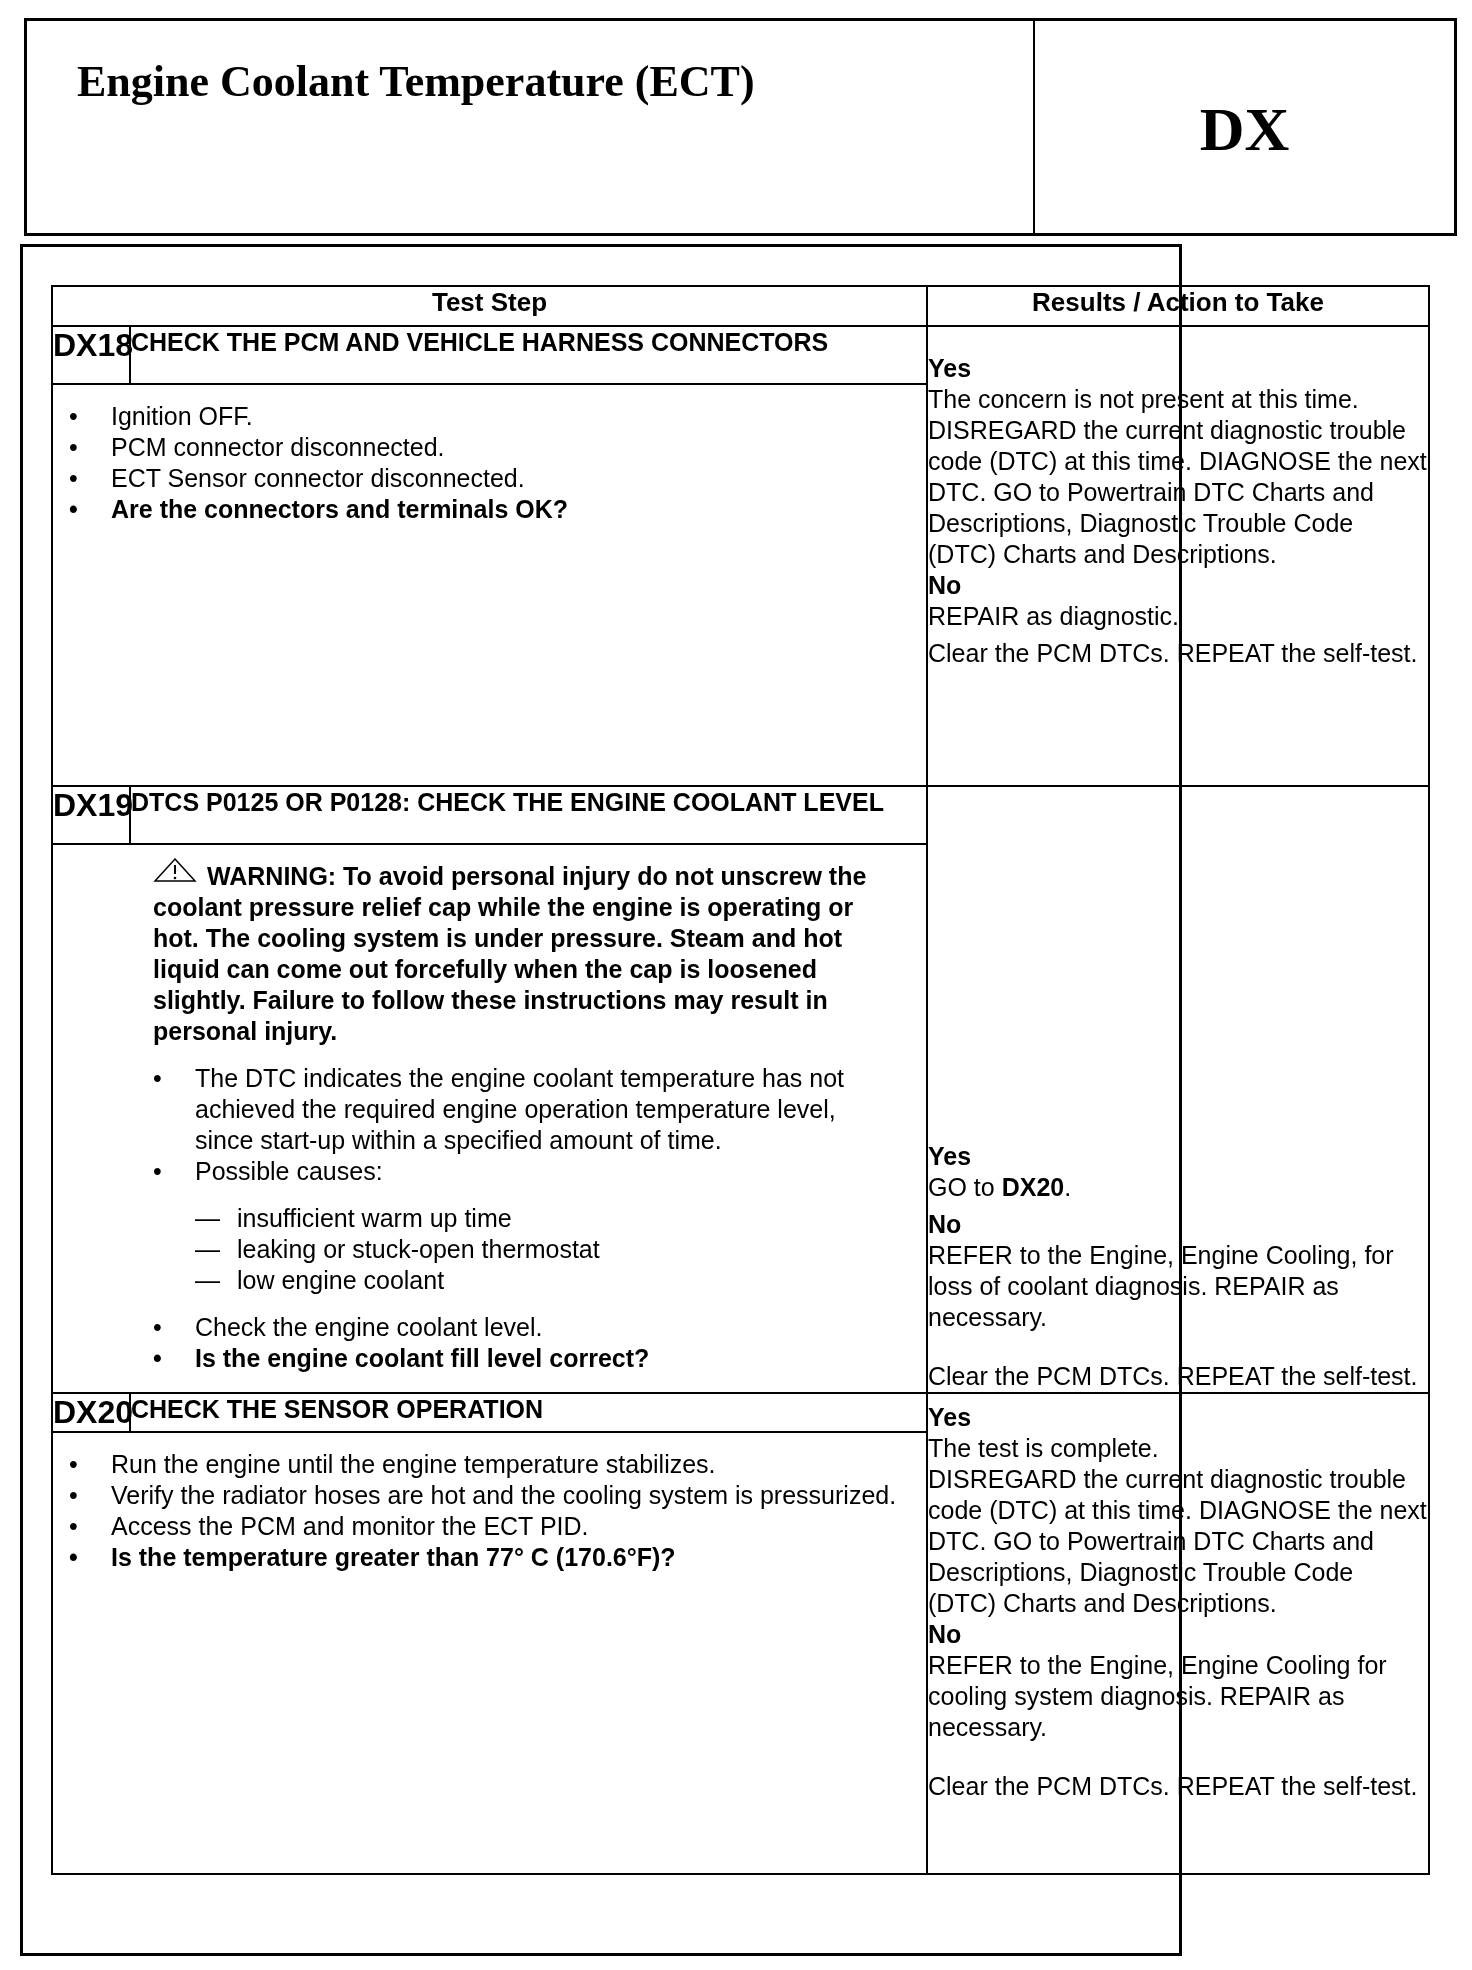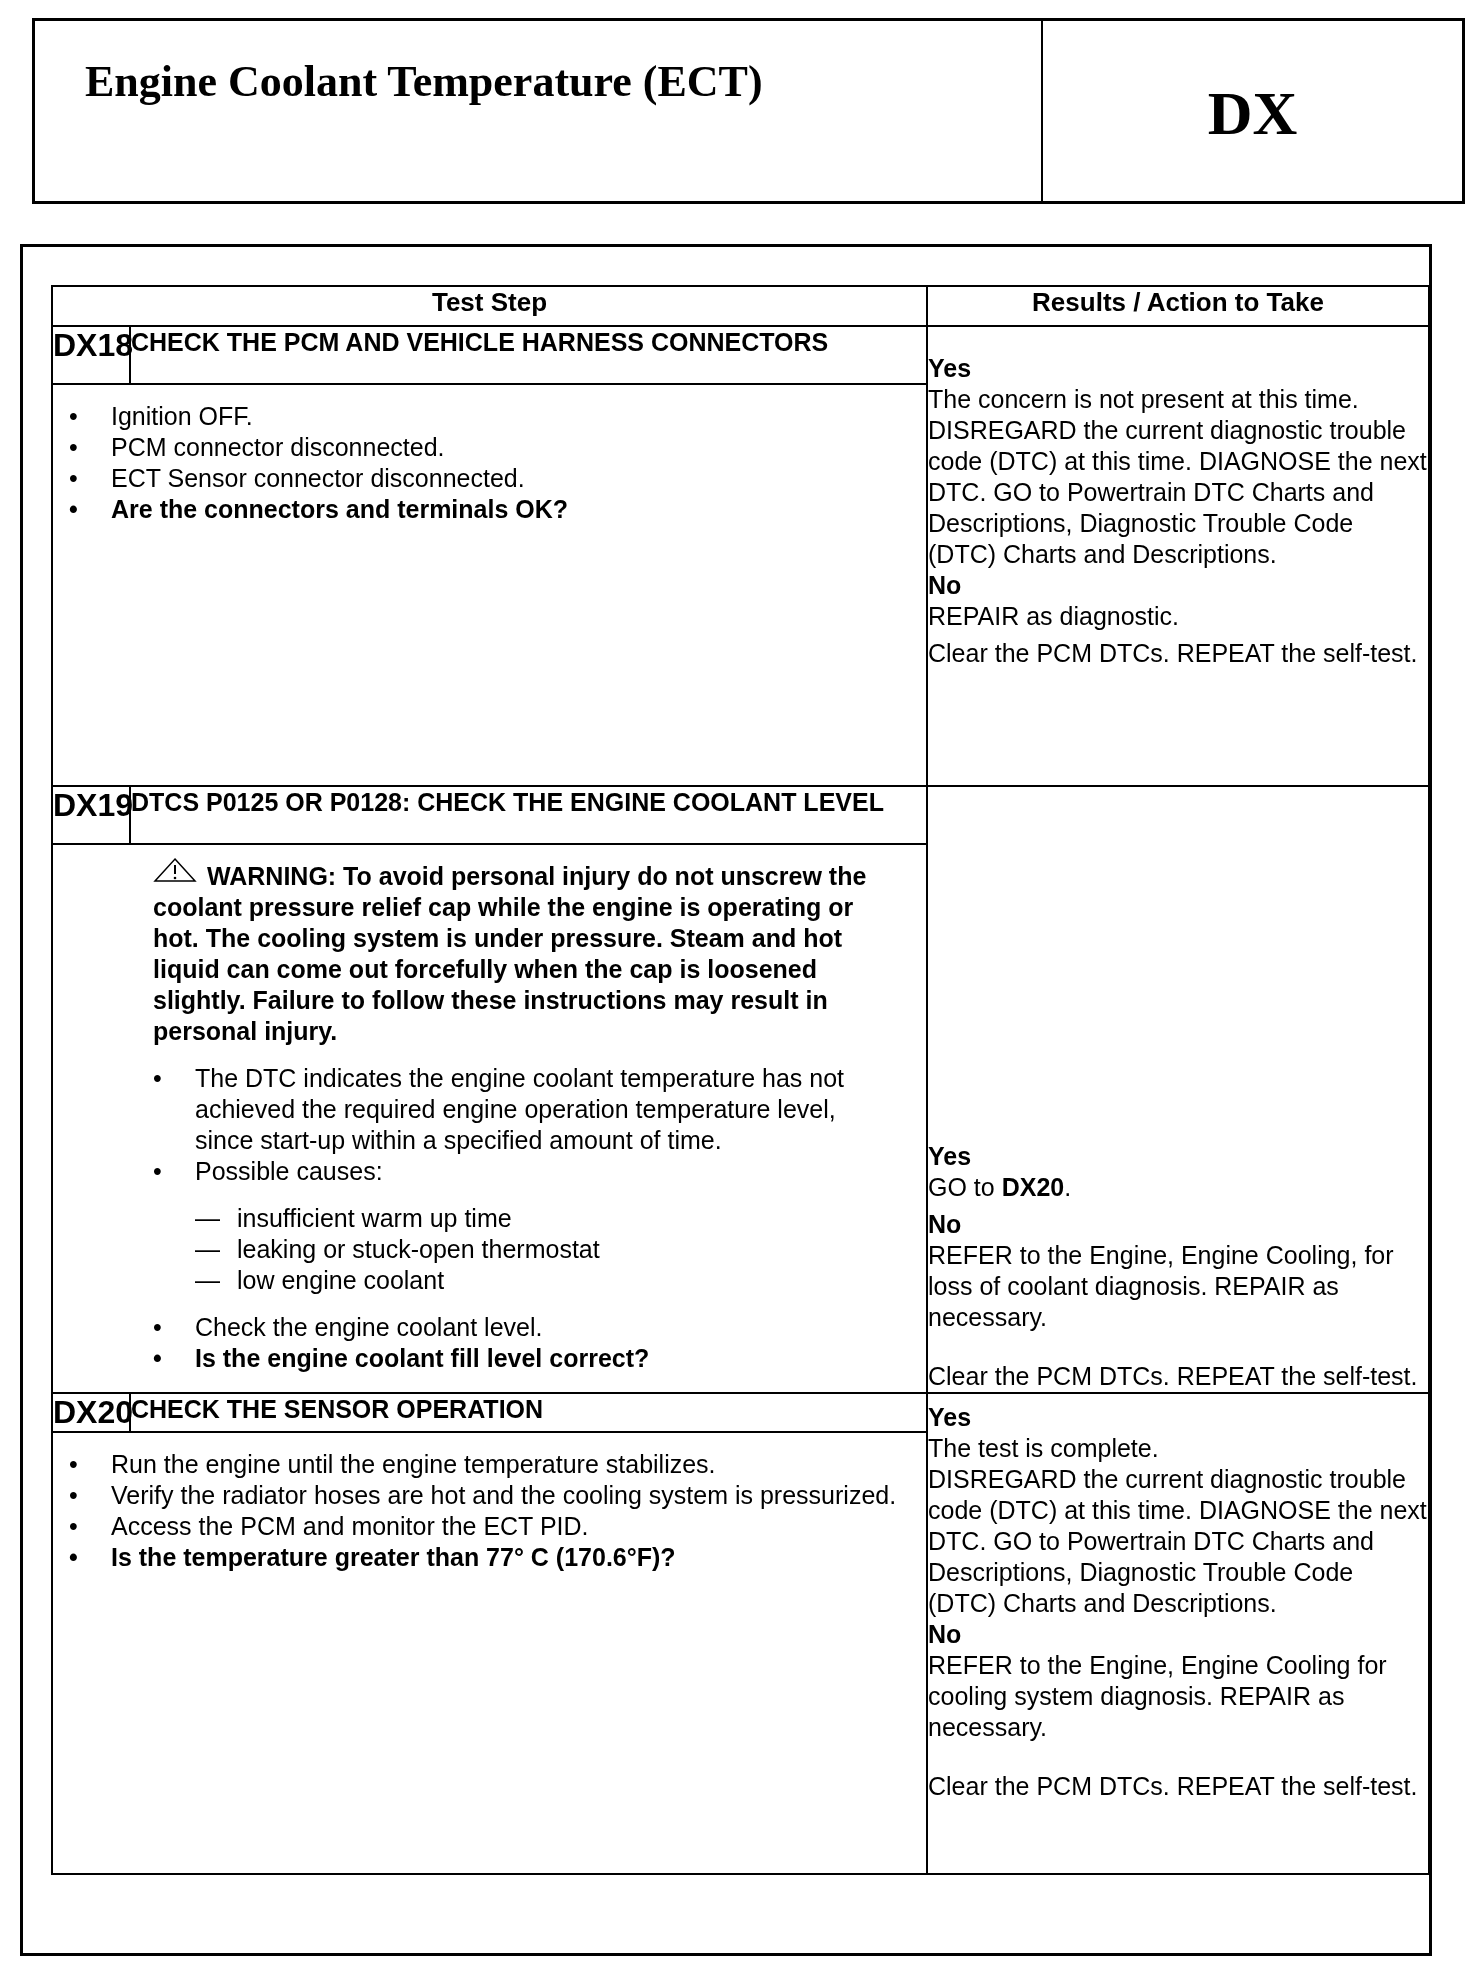--- a/index.html
+++ b/index.html
@@ -1,20 +1,20 @@
 <!DOCTYPE html>
 <html><head>
 <meta charset="utf-8">
 <style>
   html, body { margin: 0; padding: 0; background: #ffffff; }
   body { width: 1472px; height: 1970px; position: relative; color: #000; font-family: "Liberation Sans", sans-serif; }
-  .title-box { position: absolute; left: 32px; top: 18px; width: 1433px; height: 186px; border: 3px solid #000; box-sizing: border-box; display: flex; }
+  .title-box { position: absolute; left: 24px; top: 18px; width: 1433px; height: 218px; border: 3px solid #000; box-sizing: border-box; display: flex; }
   .title-main { flex: 0 0 1008px; border-right: 2px solid #000; box-sizing: border-box; padding: 42px 0 0 50px; font-family: "Liberation Serif", serif; font-weight: bold; font-size: 44px; line-height: 38px; }
   .title-code { flex: 1; display: flex; align-items: center; justify-content: center; font-family: "Liberation Serif", serif; font-weight: bold; font-size: 62px; padding-top: 4px; }
-  .outer-box { position: absolute; left: 20px; top: 244px; width: 1412px; height: 1712px; border: 3px solid #000; box-sizing: border-box; }
+  .outer-box { position: absolute; left: 20px; top: 244px; width: 1162px; height: 1712px; border: 3px solid #000; box-sizing: border-box; }
   table.steps { position: absolute; left: 28px; top: 38px; width: 1377px; border-collapse: collapse; table-layout: fixed; font-size: 25px; }
   table.steps td, table.steps th { border: 2px solid #000; vertical-align: top; padding: 0; }
   th.hdr { font-weight: bold; font-size: 26px; height: 38px; text-align: center; vertical-align: middle; }
   td.code { width: 78px; font-weight: bold; font-size: 32px; padding: 6px 0 0 6px; box-sizing: border-box; }
   td.step-title { font-weight: bold; font-size: 25px; line-height: 30px; padding: 6px 8px 6px 8px; }
   td.body { padding: 8px 40px 0 100px; line-height: 31px; }
   td.results { width: 502px; padding: 0 8px 0 10px; line-height: 31px; font-size: 25px; }
   ul.bullets { list-style: none; margin: 16px; padding: 0; }
   ul.bullets li { position: relative; padding-left: 42px; }
   ul.bullets li::before { content: "\2022"; position: absolute; left: 0; top: 0; }

